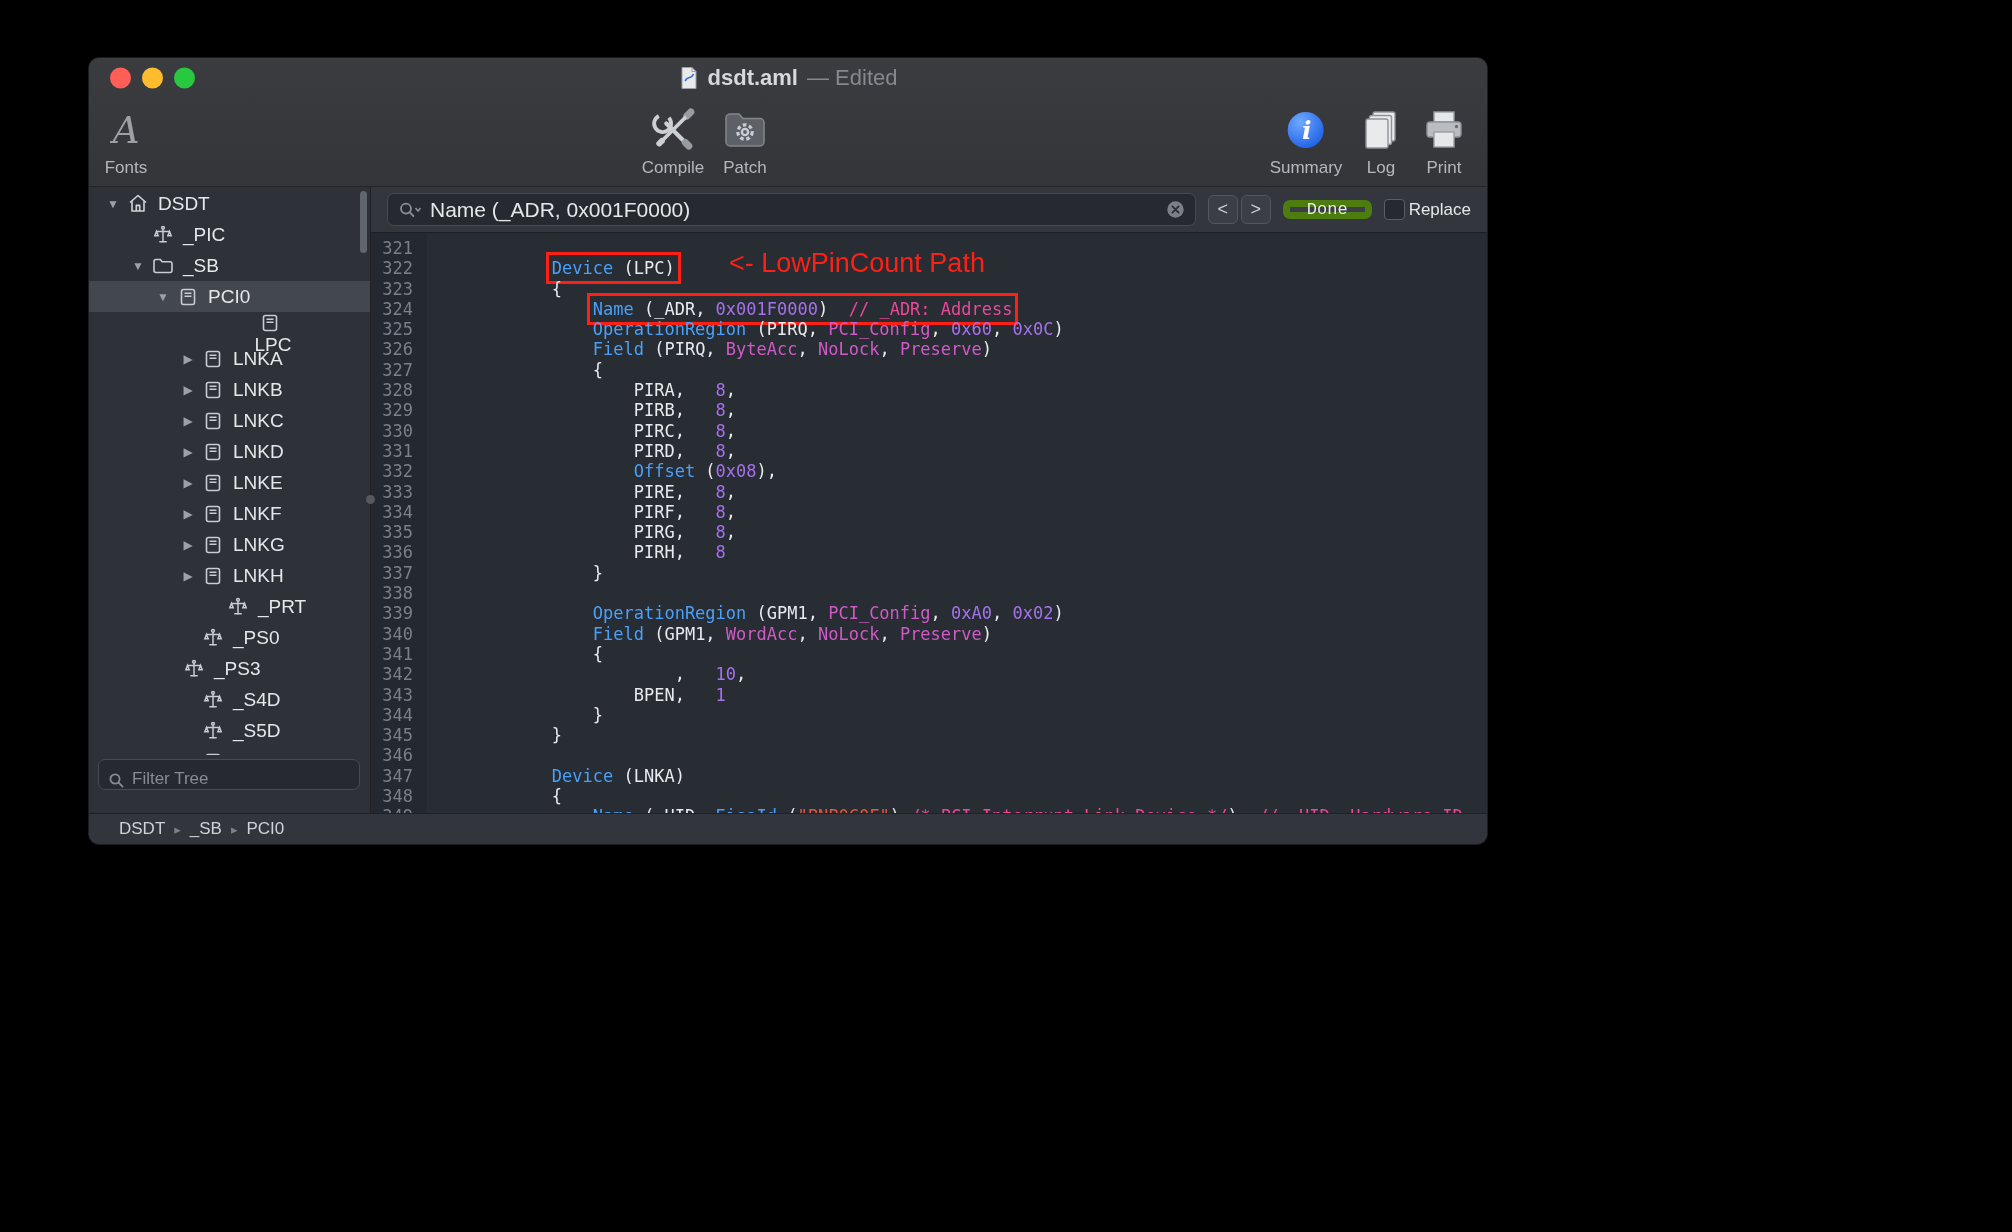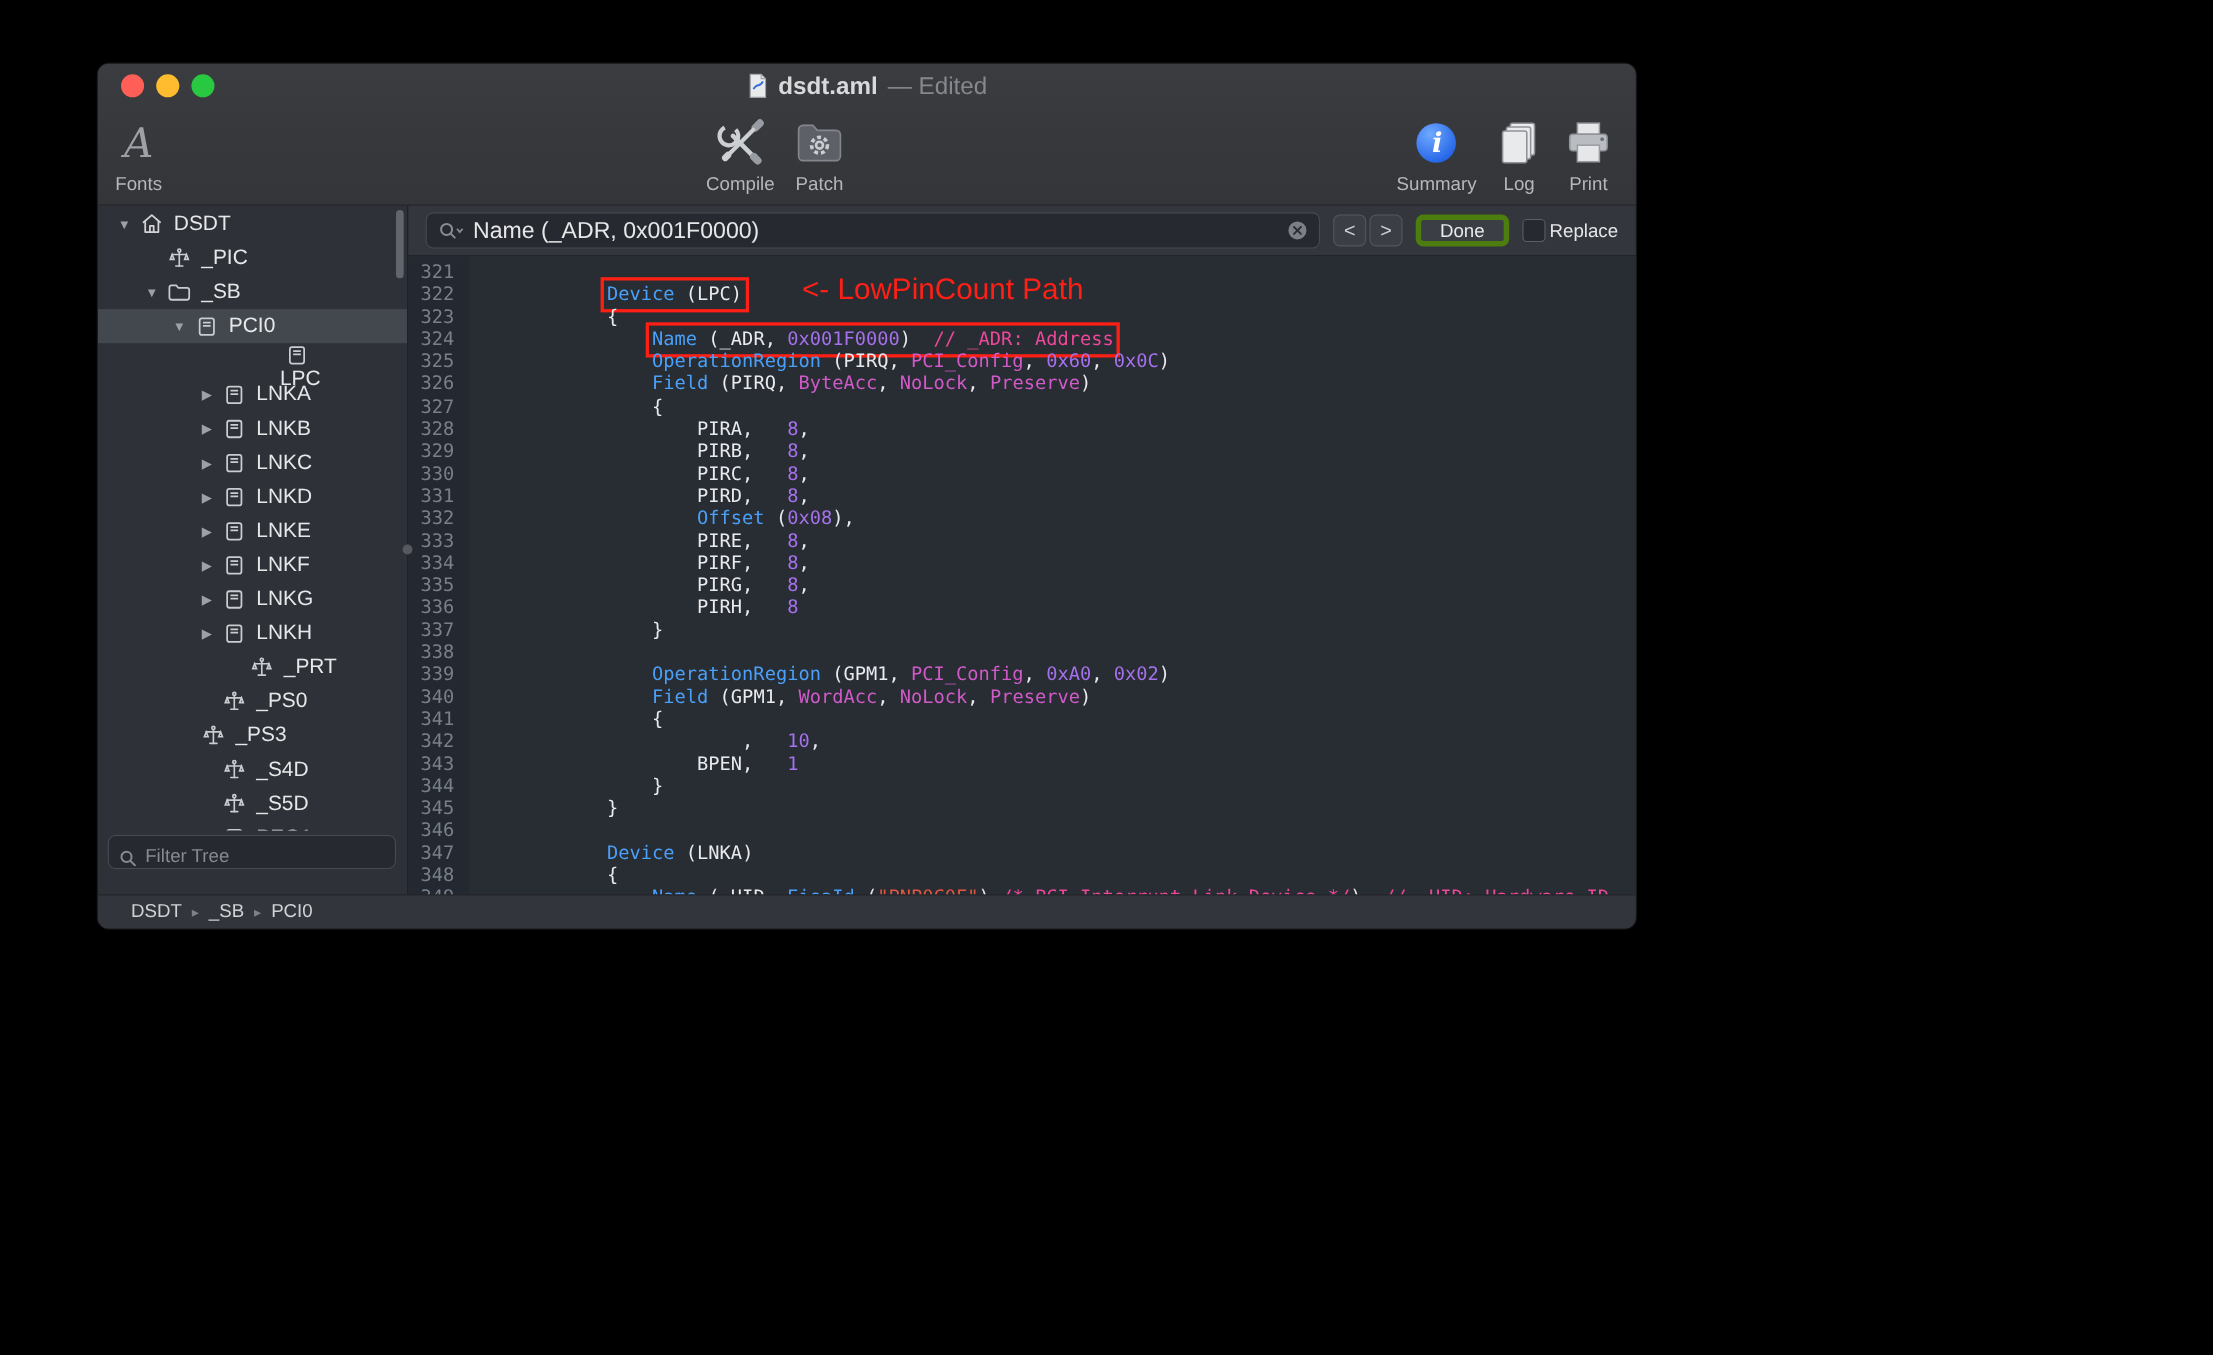--- a/index.html
+++ b/index.html
@@ -48,22 +48,22 @@
   
   .main{flex:1;display:flex;flex-direction:column;min-width:0;}
   .findbar{height:45px;flex:none;background:#33363c;border-bottom:1px solid #1e2024;
            display:flex;align-items:center;padding:0 16px;gap:12px;}
   .search-field{flex:1;height:31px;background:#26292f;border:1px solid #474a50;border-radius:7px;
                 display:flex;align-items:center;padding:0 10px;gap:7px;min-width:0;}
   .search-query{flex:1;color:#e6e7e9;font-size:21px;white-space:nowrap;overflow:hidden;}
   .nav-group{display:flex;gap:3px;flex:none;}
   .navbtn{width:30px;height:29px;background:#3b3e44;border:1px solid #54575d;border-radius:6px;
           color:#cfd1d4;font-size:18px;display:flex;align-items:center;justify-content:center;padding:0;}
-  .done-btn{height:29px;padding:0 17px;background:#3b3e44;border:5px solid #4d7c0f;border-radius:7px;
-            color:#e9eaec;font-size:17px;display:flex;align-items:center;flex:none;}
+  .done-btn{height:19px;padding:0 17px;background:#3b3e44;border:7px solid #4d7c0f;border-radius:7px;
+            color:#e9eaec;font-size:17px;display:flex;align-items:center;flex:none;font-family:Liberation Mono, monospace;}
   .replace-group{display:flex;align-items:center;gap:4px;flex:none;}
   .checkbox{width:19px;height:19px;background:#26292f;border:1px solid #5a5d63;border-radius:4px;}
   .replace-label{color:#e6e7e9;font-size:17px;}
 
   
   .editor{flex:1;position:relative;background:#282c33;overflow:hidden;
           font-family:"DejaVu Sans Mono","Liberation Mono",monospace;font-size:17px;line-height:20.3px;}
   .gutter-bg{position:absolute;left:0;top:0;bottom:0;width:56px;background:#242830;}
   .code-lines{position:relative;padding-top:5px;}
   .code-line{white-space:pre;position:relative;}

